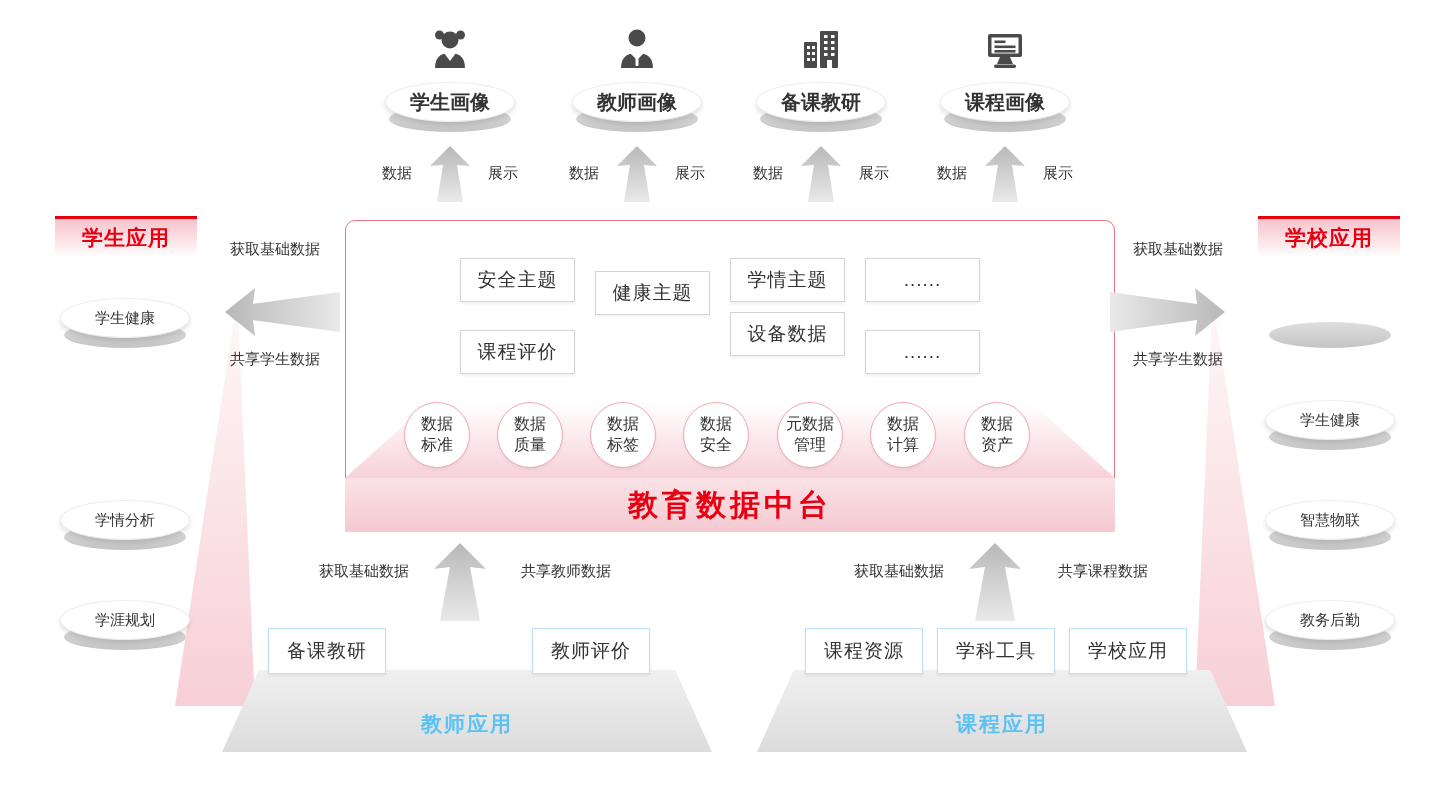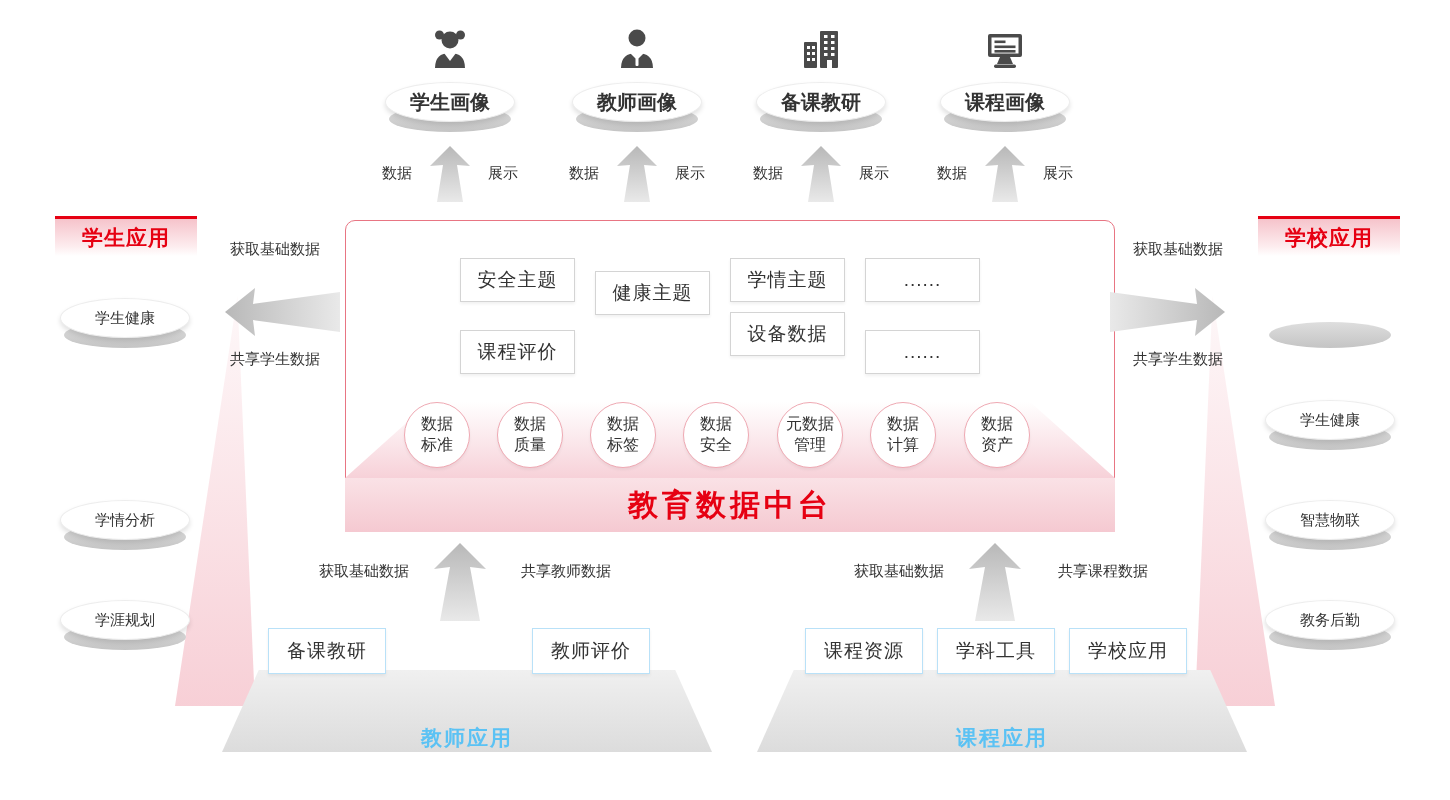--- a/index.html
+++ b/index.html
@@ -50,21 +50,21 @@
                  background:linear-gradient(180deg,#f6c3cb,#fdedef 75%,#fff); z-index:2;
                  display:flex; align-items:center; justify-content:center;
                  font-size:21px; font-weight:bold; color:#e60012; letter-spacing:1px; }
 
   .small-label { position:absolute; font-size:15px; color:#333; text-align:center; z-index:3; }
   .arrow { position:absolute; z-index:1; }
 
   .platform { position:absolute; width:490px; height:82px; z-index:1;
               background:linear-gradient(180deg,#f0f0f0,#dcdcdc);
               clip-path:polygon(7.5% 0,92.5% 0,100% 100%,0 100%);
-              display:flex; align-items:flex-end; justify-content:center; padding-bottom:0;
+              display:flex; align-items:flex-end; justify-content:center; padding-bottom:14px;
               font-size:21px; font-weight:bold; color:#5bc2f4; letter-spacing:2px; }
 </style>
 </head>
 <body>
 
 <div class="canvas">
 
   <svg width="0" height="0" style="position:absolute">
     <defs>
       <linearGradient id="gradV" x1="0" y1="0" x2="0" y2="1">

